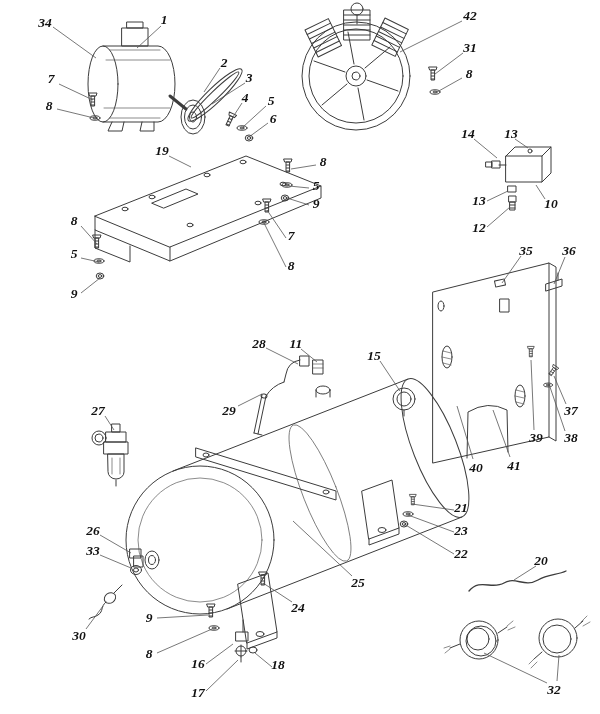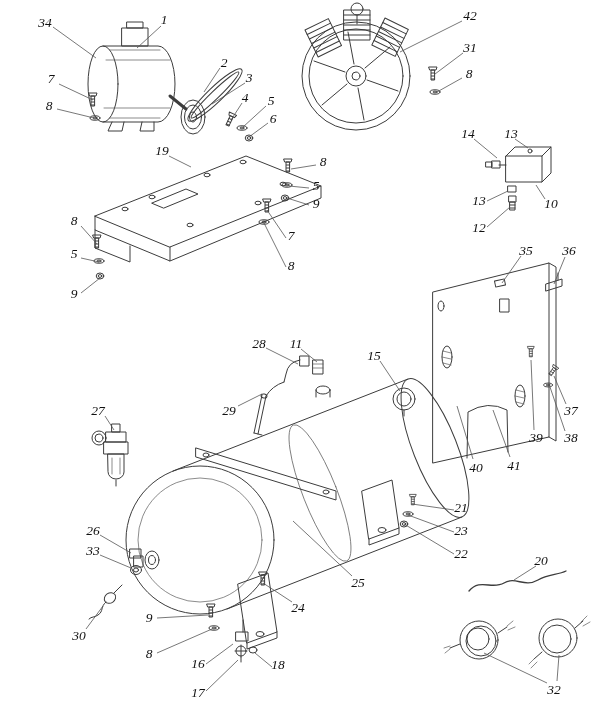--- a/index.html
+++ b/index.html
@@ -1,16 +1,16 @@
 <!DOCTYPE html>
 <html><head>
 <meta charset="utf-8">
 <style>
   html,body{margin:0;padding:0;background:#ffffff;}
-  #stage{position:relative;width:600px;height:714px;background:#ffffff;overflow:hidden;}
+  #stage{position:relative;width:600px;height:714px;background:#ffffff;overflow:hidden;font-weight:bold;}
   svg{display:block;}
   .art{stroke:#3c3c3c;fill:none;stroke-width:1;stroke-linecap:round;stroke-linejoin:round;}
   .art-thin{stroke:#5a5a5a;fill:none;stroke-width:.7;}
   .leader{stroke:#555555;stroke-width:.8;fill:none;}
   .callout{font-family:"Liberation Serif",serif;font-style:italic;font-size:13.5px;fill:#111111;}
 </style>
 </head>
 <body>
 
 <div id="stage">

